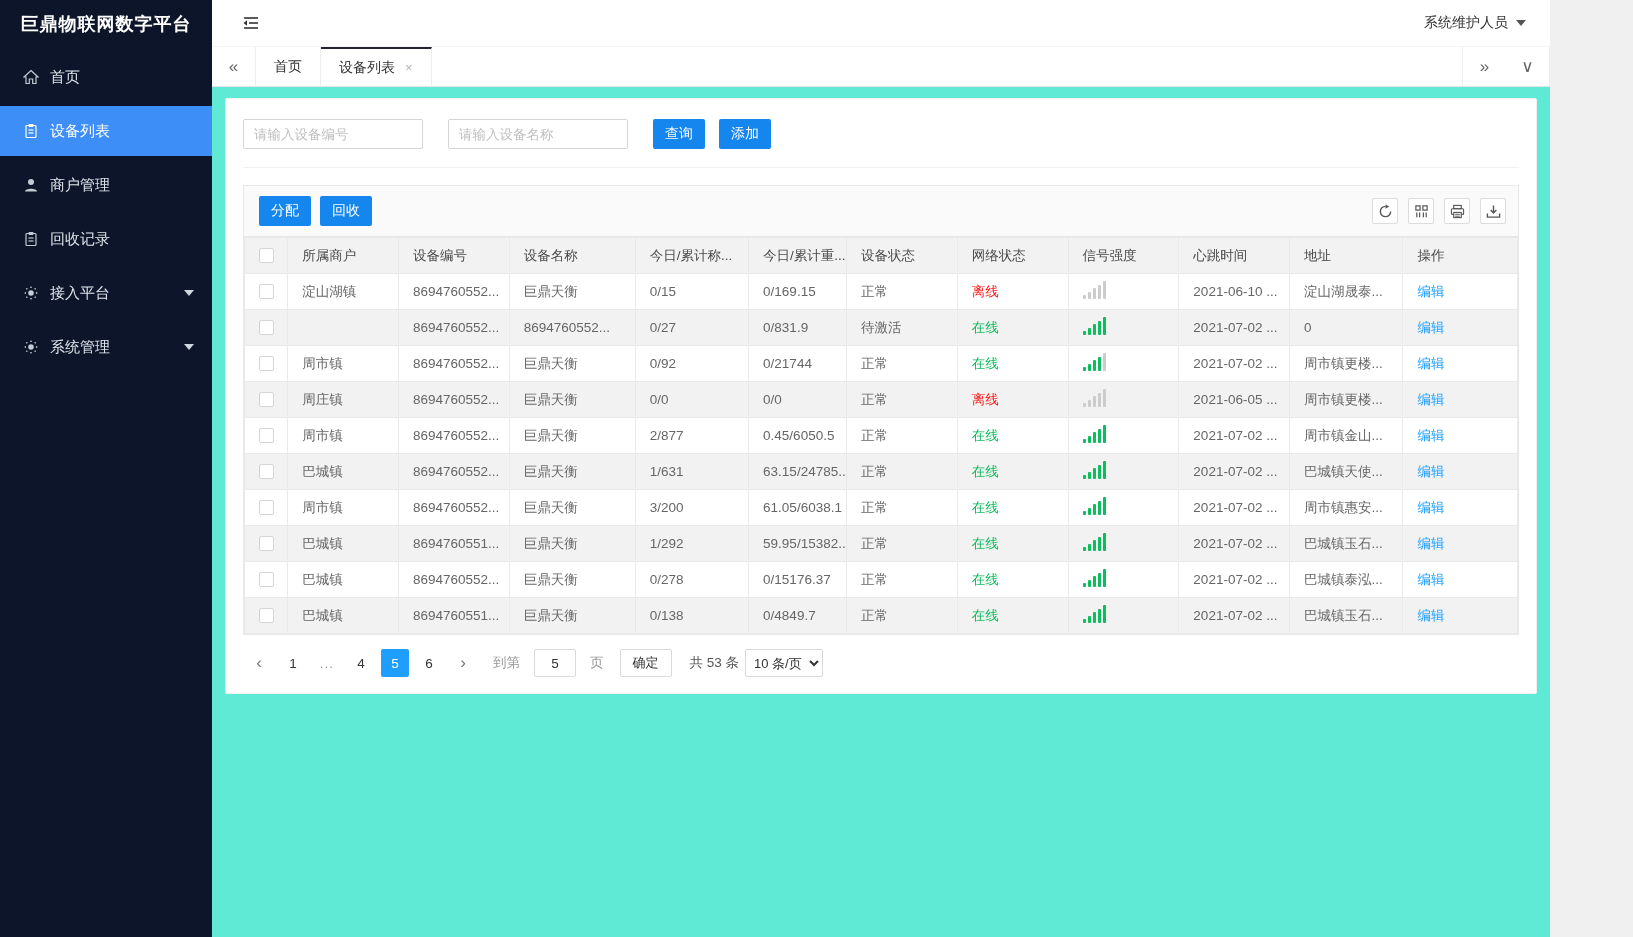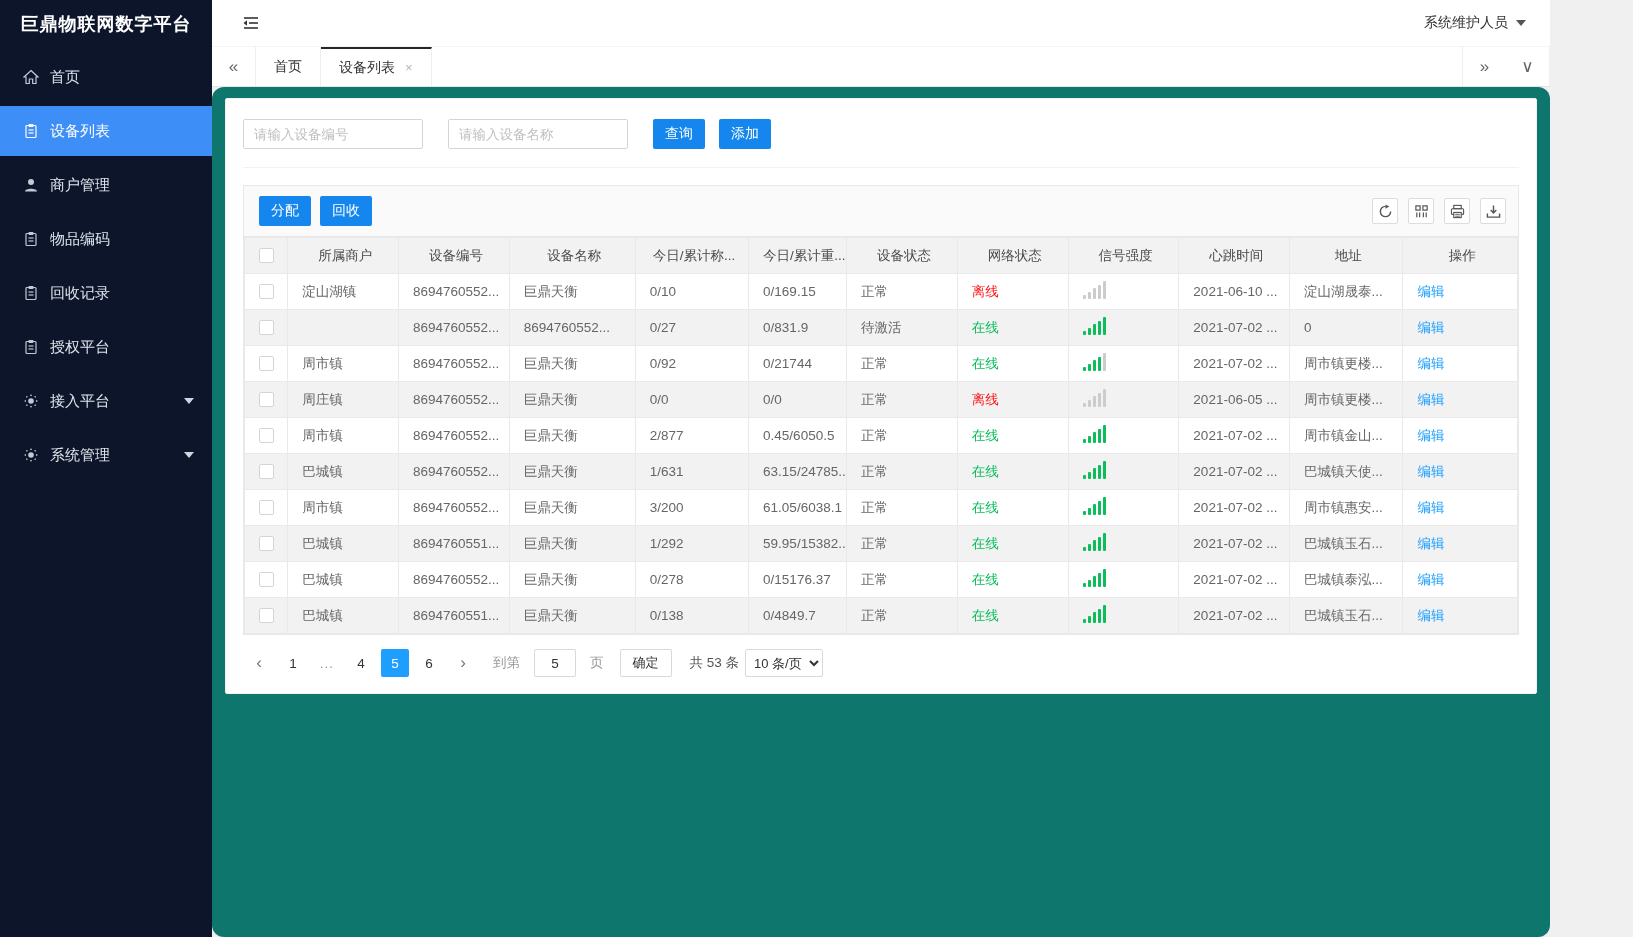--- a/index.html
+++ b/index.html
@@ -26,38 +26,38 @@
 
   
   .tabbar { height:40px; background:#fff; display:flex; align-items:stretch; border-bottom:1px solid #e4e4e4; }
   .tab-nav-btn { width:44px; display:flex; align-items:center; justify-content:center; font-size:17px; color:#666; cursor:pointer; border-right:1px solid #eee; }
   .tab-nav-right { margin-left:auto; border-right:none; border-left:1px solid #eee; }
   .tab { display:flex; align-items:center; padding:0 18px; font-size:14px; color:#333; border-right:1px solid #eee; cursor:pointer; position:relative; background:#fff; }
   .tab.active { border-top:2px solid #23262e; }
   .tab .tab-close { margin-left:10px; color:#b5b5b5; font-size:13px; cursor:pointer; }
 
   
-  .content { flex:1; background:#0f766e; padding:11px 13px 8px 13px; overflow:hidden;border-radius:12px; }
+  .content { flex:1; background:#5eead4; padding:11px 13px 8px 13px; overflow:hidden; }
   .card { background:#fff; border:1px solid #f0f0f0; border-radius:2px; padding:0 17px; }
   .search-row { display:flex; align-items:center; padding:20px 0 18px 0; border-bottom:1px solid #f2f2f2; gap:25px; }
   .search-input { width:180px; height:30px; border:1px solid #d5d5d5; border-radius:2px; padding:0 10px; font-size:13.5px; color:#333; outline:none; font-family:inherit; }
   .search-input::placeholder { color:#bfbfbf; }
   .btn-group { display:flex; gap:14px; }
   .btn-primary { min-width:44px; height:30px; padding:0 12px; background:#1586ee; border:none; border-radius:2px; color:#fff; font-size:14px; cursor:pointer; font-family:inherit; }
 
   .table-wrap { margin:17px 0 0 0; border:1px solid #e8e8e8; }
   .toolbar { background:#fafafa; border-bottom:1px solid #e8e8e8; display:flex; align-items:center; padding:10px 12px 10px 15px; }
   .toolbar .btn-primary { margin-right:9px; }
   .tool-icons { margin-left:auto; display:flex; gap:10px; }
   .tool-icon-btn { width:26px; height:26px; border:1px solid #ddd; background:#fff; border-radius:2px; display:flex; align-items:center; justify-content:center; color:#555; cursor:pointer; }
   .tool-icon-btn svg { width:15px; height:15px; }
 
   table { width:100%; border-collapse:collapse; table-layout:fixed; font-size:13.5px; color:#666; }
   th, td { border:1px solid #e9e9e9; height:36px; padding:0 10px 0 14px; text-align:left; font-weight:normal; white-space:nowrap; overflow:hidden; }
-  th { background:#f2f2f2; color:#4a4a4a;text-align:center; }
+  th { background:#f2f2f2; color:#4a4a4a; }
   tr.zebra td { background:#f2f2f2; }
   td.ck, th.ck { text-align:center; padding:0; }
   .checkbox { display:inline-block; width:15px; height:15px; border:1px solid #d5d5d5; border-radius:2px; background:#fff; vertical-align:middle; cursor:pointer; }
   .status-offline { color:#ff1414; }
   .status-online { color:#0bbd5b; }
   .edit-link { color:#1e9fff; cursor:pointer; }
   .signal { display:inline-flex; align-items:flex-end; gap:2px; height:18px; }
   .signal .bar { width:3px; border-radius:1px; }
 
   
@@ -111,43 +111,21 @@
         </div>
         <div class="menu-item">
           <span class="mi-icon">
             <svg viewBox="0 0 16 16">
               <rect x="3" y="2.5" width="10" height="12" rx="1" fill="none" stroke="currentColor" stroke-width="1.2"></rect>
               <rect x="5.5" y="1" width="5" height="3" rx="0.8" fill="currentColor"></rect>
               <line x1="5.5" y1="7" x2="10.5" y2="7" stroke="currentColor" stroke-width="1.2"></line>
               <line x1="5.5" y1="10" x2="10.5" y2="10" stroke="currentColor" stroke-width="1.2"></line>
             </svg>
           </span>
-          <span>物品编码</span>
-        </div>
-        <div class="menu-item">
-          <span class="mi-icon">
-            <svg viewBox="0 0 16 16">
-              <rect x="3" y="2.5" width="10" height="12" rx="1" fill="none" stroke="currentColor" stroke-width="1.2"></rect>
-              <rect x="5.5" y="1" width="5" height="3" rx="0.8" fill="currentColor"></rect>
-              <line x1="5.5" y1="7" x2="10.5" y2="7" stroke="currentColor" stroke-width="1.2"></line>
-              <line x1="5.5" y1="10" x2="10.5" y2="10" stroke="currentColor" stroke-width="1.2"></line>
-            </svg>
-          </span>
           <span>回收记录</span>
-        </div>
-        <div class="menu-item">
-          <span class="mi-icon">
-            <svg viewBox="0 0 16 16">
-              <rect x="3" y="2.5" width="10" height="12" rx="1" fill="none" stroke="currentColor" stroke-width="1.2"></rect>
-              <rect x="5.5" y="1" width="5" height="3" rx="0.8" fill="currentColor"></rect>
-              <line x1="5.5" y1="7" x2="10.5" y2="7" stroke="currentColor" stroke-width="1.2"></line>
-              <line x1="5.5" y1="10" x2="10.5" y2="10" stroke="currentColor" stroke-width="1.2"></line>
-            </svg>
-          </span>
-          <span>授权平台</span>
         </div>
         <div class="menu-item">
           <span class="mi-icon">
             <svg viewBox="0 0 16 16">
               <path d="M8 5.2 A2.8 2.8 0 1 0 8 10.8 A2.8 2.8 0 1 0 8 5.2 M8 1 L9 3 L7 3 Z M8 15 L7 13 L9 13 Z M1 8 L3 7 L3 9 Z M15 8 L13 9 L13 7 Z M3 3 L5 3.6 L3.6 5 Z M13 13 L11 12.4 L12.4 11 Z M13 3 L12.4 5 L11 3.6 Z M3 13 L3.6 11 L5 12.4 Z" fill="currentColor"></path>
             </svg>
           </span>
           <span>接入平台</span>
           <span class="menu-caret"></span>
         </div>
@@ -281,21 +259,21 @@
                   <th>地址</th>
                   <th>操作</th>
                 </tr>
               </thead>
             <tbody id="table-body">
                 <tr>
                   <td class="ck"><span class="checkbox"></span></td>
                   <td>淀山湖镇</td>
                   <td>8694760552...</td>
                   <td>巨鼎天衡</td>
-                  <td>0/10</td>
+                  <td>0/15</td>
                   <td>0/169.15</td>
                   <td>正常</td>
                   <td class="status-offline">离线</td>
                   <td><span class="signal">
                       <span class="bar" style="height: 4px; background: rgb(204, 204, 204);"></span>
                       <span class="bar" style="height: 7.5px; background: rgb(204, 204, 204);"></span>
                       <span class="bar" style="height: 11px; background: rgb(204, 204, 204);"></span>
                       <span class="bar" style="height: 14.5px; background: rgb(204, 204, 204);"></span>
                       <span class="bar" style="height: 18px; background: rgb(204, 204, 204);"></span>
                     </span></td>

